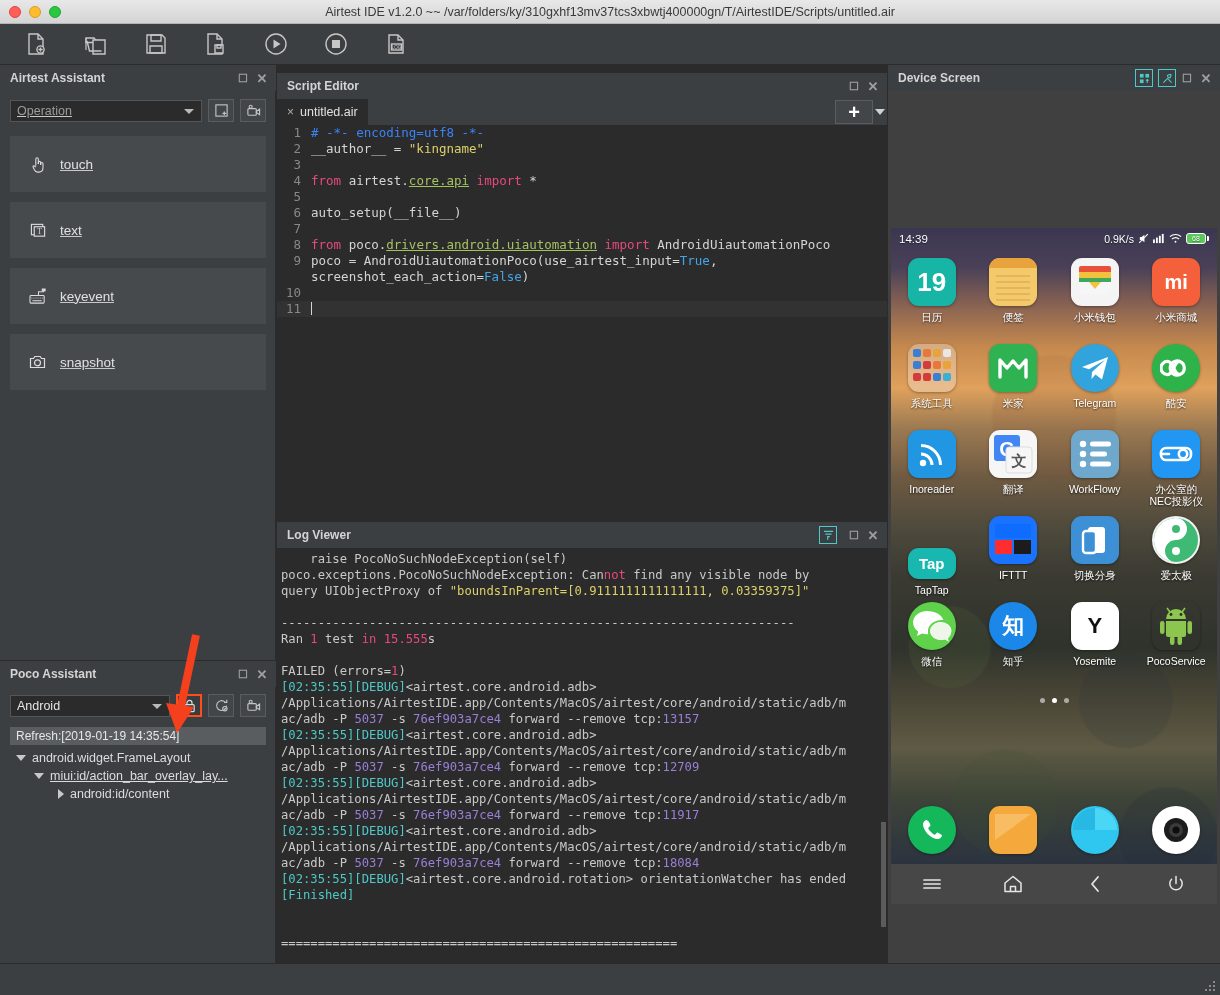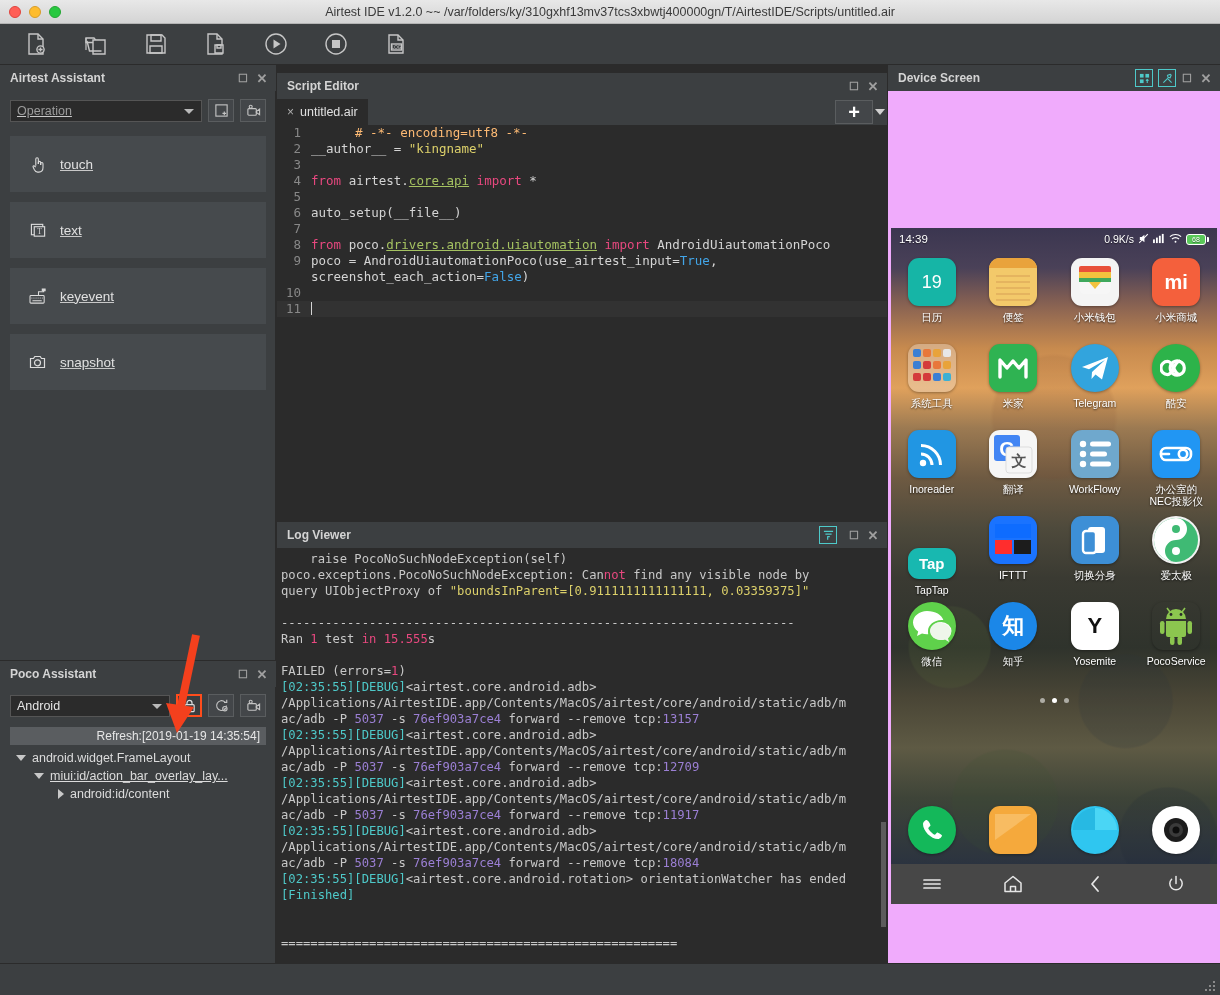--- a/index.html
+++ b/index.html
@@ -83,21 +83,21 @@
     display:flex; align-items:center; padding-left:18px; gap:12px;
     cursor:pointer; color:#e0e0e0; font-size:13.5px;
   }
   .op-icon { width:20px; height:20px; display:flex; align-items:center; justify-content:center; }
 
   
   .poco-assistant {
     position:absolute; top:595px; left:0; width:276px; height:303px;
     border-top:1px solid #2b2b2b;
   }
-  .pa-body { padding:7px 10px 0 10px;text-align:right; }
+  .pa-body { padding:7px 10px 0 10px; }
   .pa-tree { margin-top:10px; background:#3c3f41; }
   .tree-refresh {
     background:#5a5d60; color:#e6e6e6; font-size:12px;
     padding:2px 6px; margin-bottom:4px;
   }
   .tree-node { display:flex; align-items:center; gap:6px; font-size:12.5px; color:#dcdcdc;
                padding:2px 0; cursor:pointer; white-space:nowrap; }
   .tri-down { width:0;height:0;border-left:5px solid transparent;border-right:5px solid transparent;
               border-top:6px solid #c8c8c8; }
   .tri-right { width:0;height:0;border-top:5px solid transparent;border-bottom:5px solid transparent;
@@ -125,21 +125,21 @@
 
   .code-area {
     position:absolute; top:52px; left:0; width:610px; height:403px;
     background:#2b2b2b; font-family:"DejaVu Sans Mono", monospace; font-size:12.5px;
     overflow:hidden;
   }
   .code-line { display:flex; height:16px; line-height:16px; }
   .code-line.cur { background:#323232; }
   .ln { width:34px; text-align:right; padding-right:10px; color:#888; flex:none; }
   .code-txt { white-space:pre; }
-  .c-com { color:#fdba74;margin-left:44px; }
+  .c-com { color:#3b82f6; }
   .c-kw2 { color:#e8487f; }
   .c-str { color:#dcd06a; }
   .c-attr{ color:#a5c261;text-decoration:underline; }
   .c-def { color:#d4d4d4; }
   .c-blue{ color:#42a5e8; }
   .caret-bar { display:inline-block; width:1px; height:13px; background:#d4d4d4;
                vertical-align:-2px; }
 
   
   .log-viewer { position:absolute; top:457px; left:0; width:610px; height:441px; background:#2b2b2b; }
@@ -152,21 +152,21 @@
     line-height:16px; padding:3px 6px 0 4px; color:#c8c8c8;
   }
   .log-line { white-space:pre; }
   .lg-time { color:#4ec9c9; }
   .lg-pink { color:#e8487f; }
   .lg-num  { color:#9b7fd4; }
   .lg-yellow { color:#dcd06a; }
   .log-scroll { position:absolute; right:1px; top:300px; width:5px; height:105px; background:#5c5c5c; }
 
   
-  .right-col { position:absolute; left:888px; top:65px; width:332px; height:898px; background:#f0abfc; }
+  .right-col { position:absolute; left:888px; top:65px; width:332px; height:898px; background:#404040; }
   .ds-icon-btn { width:18px; height:18px; border:1px solid #4ec9c9; display:flex;
                  align-items:center; justify-content:center; cursor:pointer; margin-left:5px; }
   .device {
     position:absolute; left:3px; top:163px; width:326px; height:676px;
     background:#1c1c22; overflow:hidden;
   }
   .wallpaper {
     position:absolute; inset:0;
     background:
       linear-gradient(180deg,
@@ -180,21 +180,21 @@
       radial-gradient(circle at 72% 70%, rgba(40,50,60,.5) 0 46px, transparent 48px),
       radial-gradient(circle at 35% 85%, rgba(60,80,50,.5) 0 52px, transparent 54px),
       radial-gradient(circle at 85% 90%, rgba(30,40,55,.55) 0 48px, transparent 50px),
       radial-gradient(circle at 50% 28%, rgba(120,70,45,.35) 0 60px, transparent 64px);
   }
   .statusbar {
     position:absolute; top:0; left:0; right:0; height:22px;
     display:flex; align-items:center; padding:0 8px; color:#fff;
     font-size:11.5px; text-shadow:0 1px 1px rgba(0,0,0,.5);
   }
-  .statusbar .sb-right { margin-left:auto; display:flex; align-items:center; gap:4px; font-size:10.5px; }
+  .statusbar .sb-right { margin-left:auto; display:flex; align-items:flex-start; gap:4px; font-size:10.5px; }
   .batt { display:inline-flex; align-items:center; }
   .batt-body { width:20px; height:11px; border:1.3px solid #fff; border-radius:3px;
                background:#5ac85a; color:#fff; font-size:7px; display:flex;
                align-items:center; justify-content:center; }
   .batt-tip { width:2px; height:5px; background:#fff; border-radius:0 1px 1px 0; margin-left:1px; }
 
   .grid { position:absolute; top:24px; left:0; width:326px; }
   .grid-row { display:flex; height:86px; }
   .cell { flex:1; display:flex; flex-direction:column; align-items:center; justify-content:flex-start;
           padding-top:6px; cursor:pointer; }
@@ -602,21 +602,21 @@
             <span class="batt-body">68</span>
             <span class="batt-tip"></span>
           </span>
         </span>
       </div>
 
       <div class="grid" id="home-grid">
           <div class="grid-row">
             <div class="cell">
               <div class="ic" style="background: rgb(22, 181, 166);">
-                <span style="font-size:18px;color:#ffffff;font-weight:normal;font-family:'Liberation Sans', sans-serif;">19</span>
+                <span style="font-size:26px;color:#ffffff;font-weight:bold;font-family:'Liberation Sans', sans-serif;">19</span>
               </div>
               <div class="cap">日历</div>
             </div>
             <div class="cell">
               <div class="ic" style="background: rgb(243, 201, 106);">
                 <svg width="48" height="48" viewBox="0 0 48 48">
                   <rect width="48" height="10" fill="#e9a33c"></rect>
                   <rect x="7" y="17" width="34" height="2" fill="#e5b45f"></rect>
                   <rect x="7" y="23" width="34" height="2" fill="#e5b45f"></rect>
                   <rect x="7" y="29" width="34" height="2" fill="#e5b45f"></rect>

